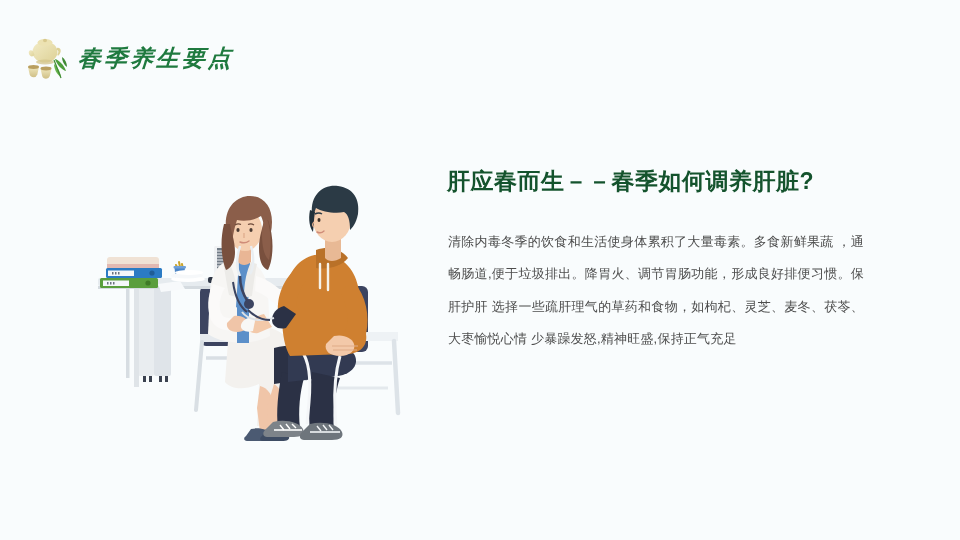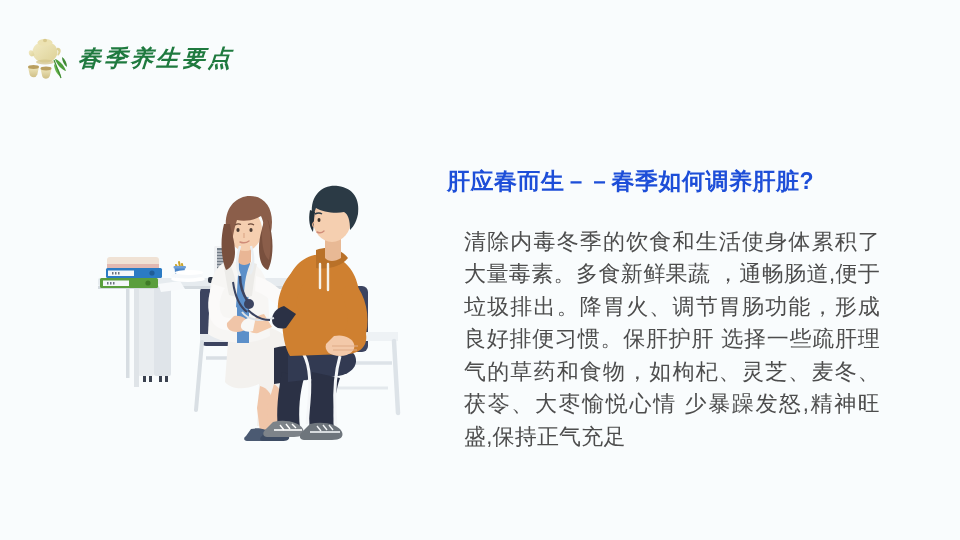--- a/index.html
+++ b/index.html
@@ -53,32 +53,32 @@
   
   .content {
     position: absolute;
     left: 447px;
     top: 168px;
     width: 420px;
   }
   .headline {
     font-size: 23px;
     font-weight: bold;
-    color: #1d4ed8;
+    color: #14532d;
     letter-spacing: 0.5px;
     line-height: 1.2;
     margin: 0 0 30px 0;
     white-space: nowrap;
   }
   .body-copy {
-    font-size: 22px;
+    font-size: 13px;
     color: #4d4d4d;
     line-height: 32.5px;
     letter-spacing: 0.2px;
-    margin: 17px;
+    margin: 1px;
     text-align: justify;
     text-justify: inter-ideograph;
     width: 416px;
   }
 
   
   .illustration {
     position: absolute;
     left: 88px;
     top: 158px;

